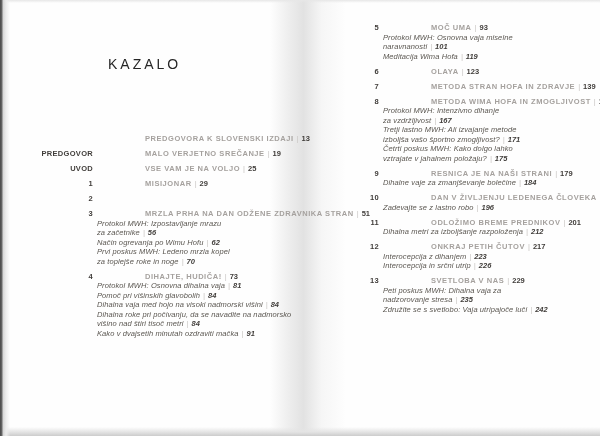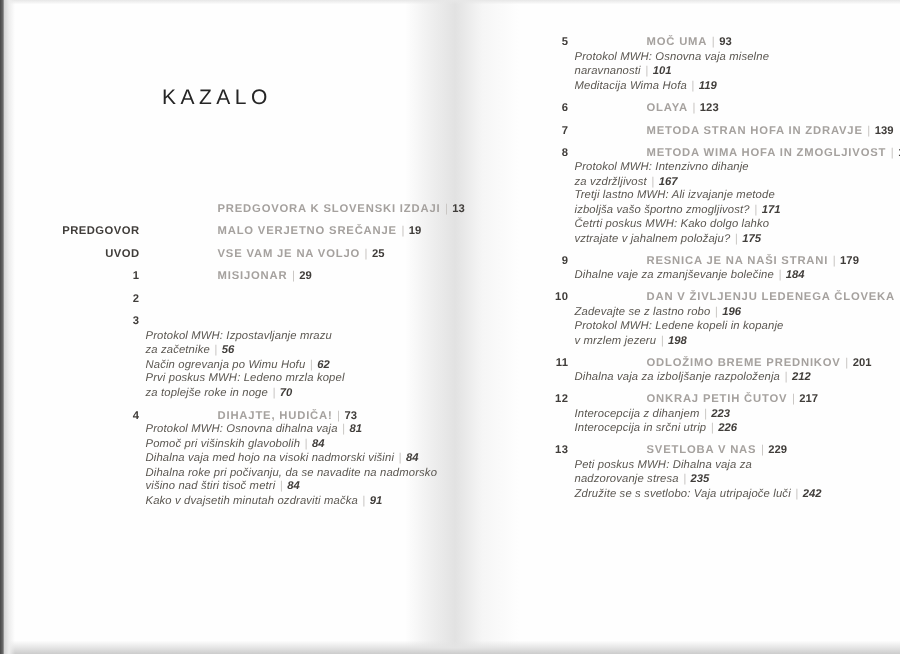--- a/index.html
+++ b/index.html
@@ -92,20 +92,23 @@
           <div class="line"><span class="title">MISIJONAR</span><span class="sep">|</span><span class="pagenum">29</span></div>
         </span>
   </div>
 
   <div class="entry chapter">
     <span class="label">2</span>
   </div>
 
   <div class="entry chapter">
     <span class="label">3</span>
+    <span class="body">
+          <div class="line"><span class="title">MRZLA PRHA NA DAN ODŽENE ZDRAVNIKA STRAN</span><span class="sep">|</span><span class="pagenum">51</span></div>
+        </span>
   </div>
 
   <div class="entry section">
     <span class="label"></span>
     <span class="body">
           <div class="line"><span class="title">Protokol MWH: Izpostavljanje mrazu</span></div>
           <div class="line"><span class="title">za začetnike</span><span class="sep">|</span><span class="pagenum">56</span></div>
         </span>
   </div>
 
@@ -257,39 +260,32 @@
         </span>
   </div>
 
   <div class="entry section">
     <span class="label"></span>
     <span class="body">
           <div class="line"><span class="title">Zadevajte se z lastno robo</span><span class="sep">|</span><span class="pagenum">196</span></div>
         </span>
   </div>
 
-  <div class="entry section">
-    <span class="label"></span>
-    <span class="body">
-          <div class="line"><span class="title">Protokol MWH: Ledene kopeli in kopanje</span></div>
-          <div class="line"><span class="title">v mrzlem jezeru</span><span class="sep">|</span><span class="pagenum">198</span></div>
-        </span>
-  </div>
 
   <div class="entry chapter">
     <span class="label">11</span>
     <span class="body">
           <div class="line"><span class="title">ODLOŽIMO BREME PREDNIKOV</span><span class="sep">|</span><span class="pagenum">201</span></div>
         </span>
   </div>
 
   <div class="entry section">
     <span class="label"></span>
     <span class="body">
-          <div class="line"><span class="title">Dihalna vaja za izboljšanje razpoloženja</span><span class="sep">|</span><span class="pagenum">212</span></div>
+          <div class="line"><span class="title">Dihalna metri za izboljšanje razpoloženja</span><span class="sep">|</span><span class="pagenum">212</span></div>
         </span>
   </div>
 
   <div class="entry chapter">
     <span class="label">12</span>
     <span class="body">
           <div class="line"><span class="title">ONKRAJ PETIH ČUTOV</span><span class="sep">|</span><span class="pagenum">217</span></div>
         </span>
   </div>
 

